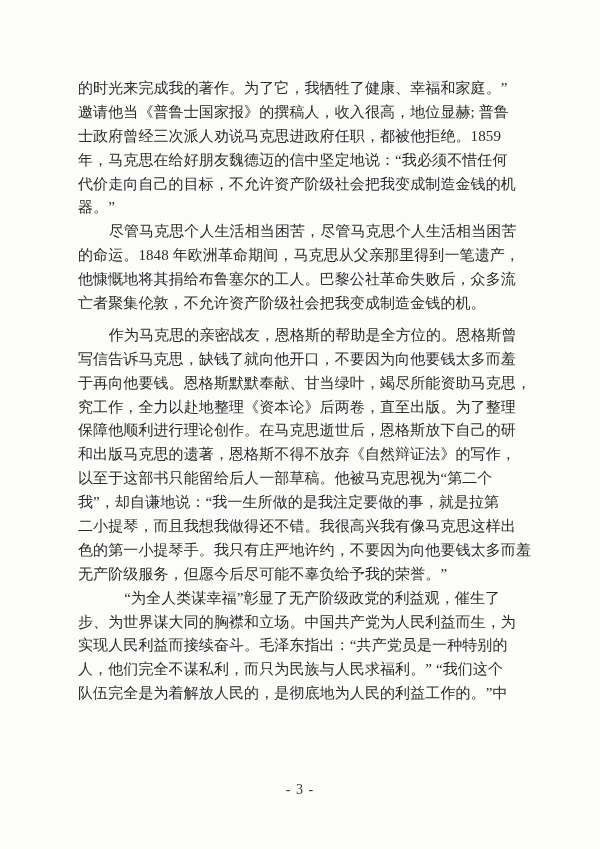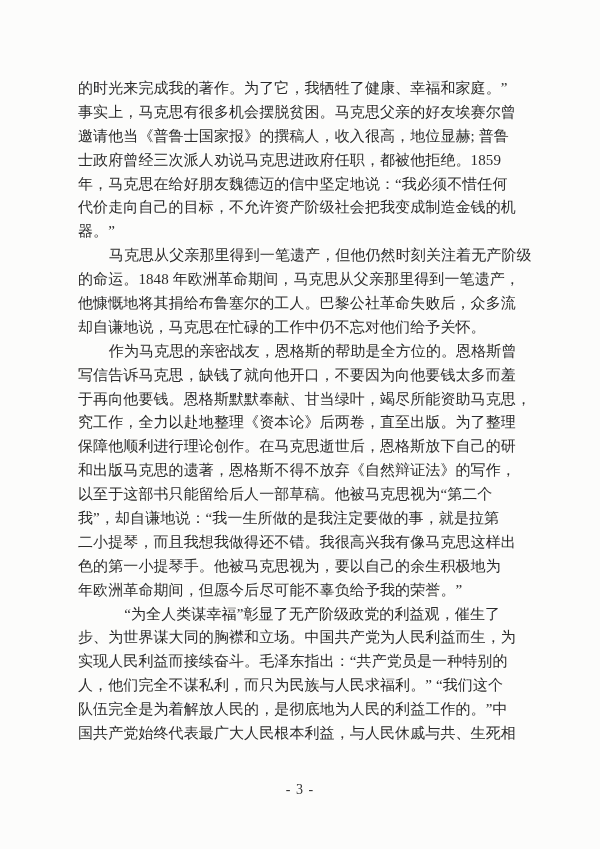--- a/index.html
+++ b/index.html
@@ -39,49 +39,47 @@
     color: #333;
   }
 </style>
 </head>
 <body>
 
 <div class="sheet" style="background: rgb(252, 252, 251);">
   <div class="text-block" style="color: rgb(43, 43, 43);">
       <div class="paragraph">
         <div class="line">的时光来完成我的著作。为了它，我牺牲了健康、幸福和家庭。”</div>
-        <div class="line">事实上，马克思有很多机会摆脱贫困。马克思父亲的好友埃赛尔曾</div>
         <div class="line">邀请他当《普鲁士国家报》的撰稿人，收入很高，地位显赫; 普鲁</div>
         <div class="line">士政府曾经三次派人劝说马克思进政府任职，都被他拒绝。1859</div>
         <div class="line">年，马克思在给好朋友魏德迈的信中坚定地说：“我必须不惜任何</div>
         <div class="line">代价走向自己的目标，不允许资产阶级社会把我变成制造金钱的机</div>
         <div class="line">器。”</div>
       </div>
       <div class="paragraph">
-        <div class="line" style="padding-left: 30.8px;">马克思从父亲那里得到一笔遗产，但他仍然时刻关注着无产阶级</div>
+        <div class="line" style="padding-left: 30.8px;">尽管马克思个人生活相当困苦，尽管马克思个人生活相当困苦</div>
         <div class="line">的命运。1848 年欧洲革命期间，马克思从父亲那里得到一笔遗产，</div>
         <div class="line">他慷慨地将其捐给布鲁塞尔的工人。巴黎公社革命失败后，众多流</div>
-        <div class="line">却自谦地说，马克思在忙碌的工作中仍不忘对他们给予关怀。</div>
+        <div class="line">亡者聚集伦敦，不允许资产阶级社会把我变成制造金钱的机。</div>
       </div>
       <div class="paragraph">
-        <div class="line" style="padding-left: 30.8px;">作为马克思的亲密战友，恩格斯的帮助是全方位的。恩格斯曾</div>
+        <div class="line" style="padding-left: 30.8px; margin-top: 8px;">作为马克思的亲密战友，恩格斯的帮助是全方位的。恩格斯曾</div>
         <div class="line">写信告诉马克思，缺钱了就向他开口，不要因为向他要钱太多而羞</div>
         <div class="line">于再向他要钱。恩格斯默默奉献、甘当绿叶，竭尽所能资助马克思，</div>
         <div class="line">究工作，全力以赴地整理《资本论》后两卷，直至出版。为了整理</div>
         <div class="line">保障他顺利进行理论创作。在马克思逝世后，恩格斯放下自己的研</div>
         <div class="line">和出版马克思的遗著，恩格斯不得不放弃《自然辩证法》的写作，</div>
         <div class="line">以至于这部书只能留给后人一部草稿。他被马克思视为“第二个</div>
         <div class="line">我”，却自谦地说：“我一生所做的是我注定要做的事，就是拉第</div>
         <div class="line">二小提琴，而且我想我做得还不错。我很高兴我有像马克思这样出</div>
-        <div class="line">色的第一小提琴手。他被马克思视为，要以自己的余生积极地为</div>
-        <div class="line">年欧洲革命期间，但愿今后尽可能不辜负给予我的荣誉。”</div>
+        <div class="line">色的第一小提琴手。我只有庄严地许约，不要因为向他要钱太多而羞</div>
+        <div class="line">无产阶级服务，但愿今后尽可能不辜负给予我的荣誉。”</div>
       </div>
       <div class="paragraph">
         <div class="line" style="padding-left: 46.2px;">“为全人类谋幸福”彰显了无产阶级政党的利益观，催生了</div>
         <div class="line">步、为世界谋大同的胸襟和立场。中国共产党为人民利益而生，为</div>
         <div class="line">实现人民利益而接续奋斗。毛泽东指出：“共产党员是一种特别的</div>
         <div class="line">人，他们完全不谋私利，而只为民族与人民求福利。” “我们这个</div>
         <div class="line">队伍完全是为着解放人民的，是彻底地为人民的利益工作的。”中</div>
-        <div class="line">国共产党始终代表最广大人民根本利益，与人民休戚与共、生死相</div>
       </div>
     </div>
   <div class="page-number">- 3 -</div>
 </div>
 
 </body></html>

